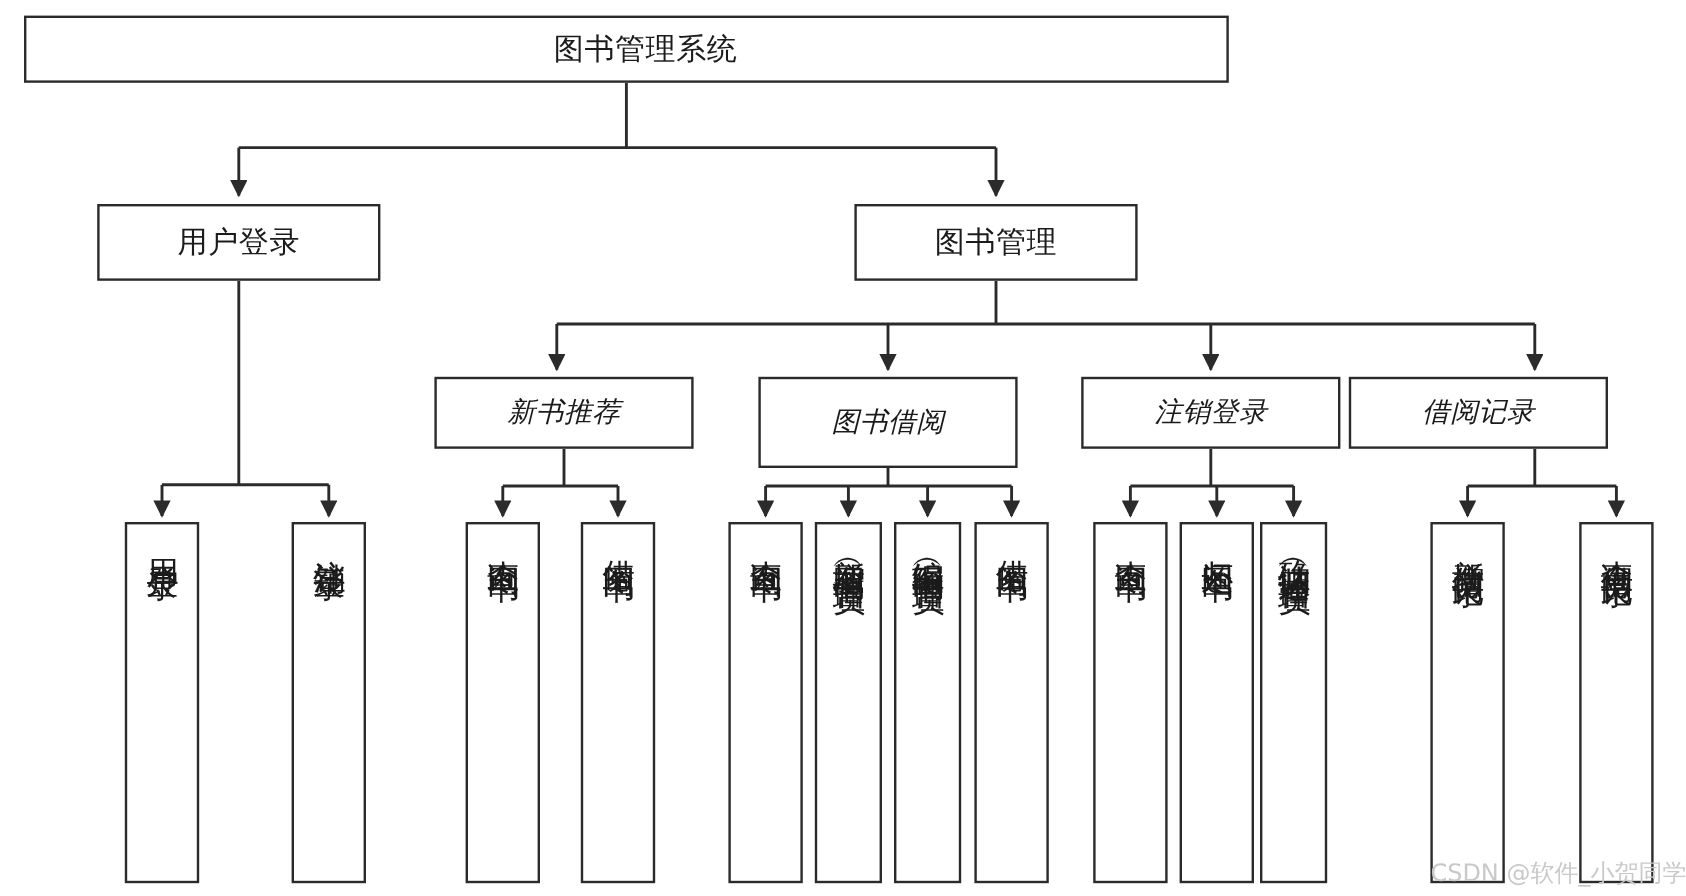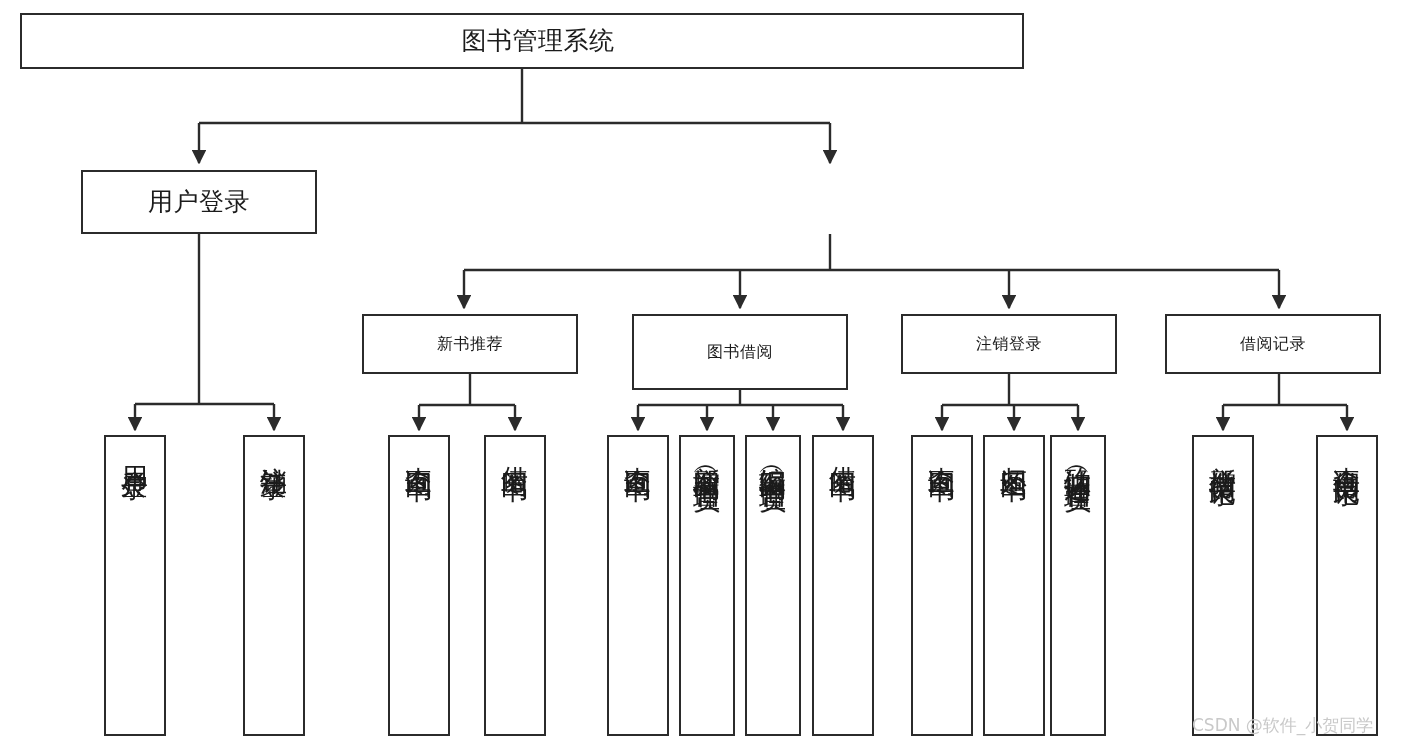--- a/index.html
+++ b/index.html
@@ -38,38 +38,38 @@
     z-index: 2;
   }
   .node .label {
     display: block;
     text-align: center;
     line-height: 1.14;
     letter-spacing: 0.5px;
   }
   .node-root .label   { font-size: 25px; margin-left: 32px; }
   .node-l1 .label     { font-size: 25px; }
-  .node-l2 .label     { font-size: 16px; }
+  .node-l2 .label     { font-size: 23px; font-style: italic; }
   .node-leaf {
     padding: 8px 0;
     align-items: flex-start;
   }
   .node-leaf .label {
     writing-mode: vertical-rl;
     text-orientation: upright;
     font-size: 27px;
     line-height: 1.0;
     letter-spacing: 3px;
     white-space: nowrap;
   }
   .watermark {
     position: absolute;
     z-index: 5;
     color: #c9c9c9;
-    font-size: 17px;
+    font-size: 20px;
     white-space: nowrap;
     font-family: "DejaVu Sans", "Liberation Sans", sans-serif;
   }
 </style>
 </head>
 <body>
 
 <div id="canvas">
 
   <svg id="wires" viewBox="0 0 1405 747" xmlns="http://www.w3.org/2000/svg">
@@ -122,31 +122,34 @@
     </g>
   </svg>
 
   <div class="node node-root" style="left: 20px; top: 13px; width: 1004px; height: 56px;">
     <span class="label">图书管理系统</span>
   </div>
 
   <div class="node node-l1" style="left: 81px; top: 170px; width: 236px; height: 64px;">
     <span class="label">用户登录</span>
   </div>
+  <div class="node node-l1" style="left: 712px; top: 170px; width: 236px; height: 64px;">
+    <span class="label">图书管理</span>
+  </div>
 
   <div class="node node-l2" style="left: 362px; top: 314px; width: 216px; height: 60px;">
     <span class="label">新书推荐</span>
   </div>
   <div class="node node-l2" style="left: 632px; top: 314px; width: 216px; height: 76px;">
     <span class="label">图书借阅</span>
   </div>
   <div class="node node-l2" style="left: 901px; top: 314px; width: 216px; height: 60px;">
     <span class="label">注销登录</span>
   </div>
-  <div class="node node-l2" style="left: 1165px; top: 314px; width: 216px; height: 60px;">
+  <div class="node node-l2" style="left: 1124px; top: 314px; width: 216px; height: 60px;">
     <span class="label">借阅记录</span>
   </div>
 
   <div class="node node-leaf" style="left: 104px; top: 435px; width: 62px; height: 301px;">
     <span class="label">用户登录</span>
   </div>
   <div class="node node-leaf" style="left: 243px; top: 435px; width: 62px; height: 301px;">
     <span class="label">注销登录</span>
   </div>
   <div class="node node-leaf" style="left: 388px; top: 435px; width: 62px; height: 301px;">

